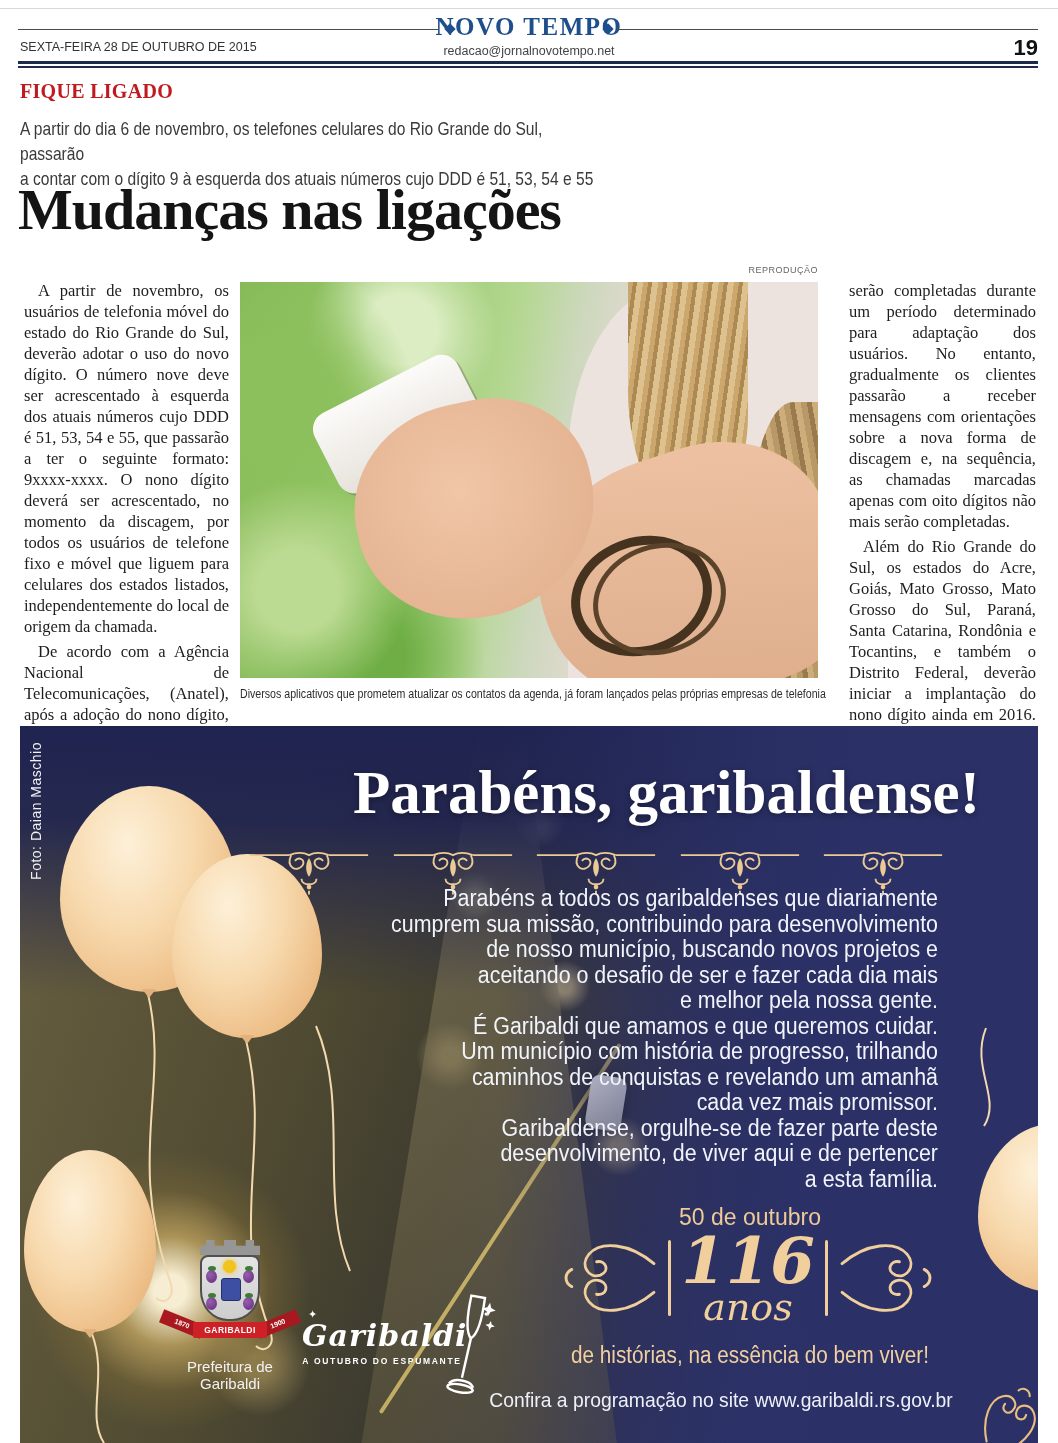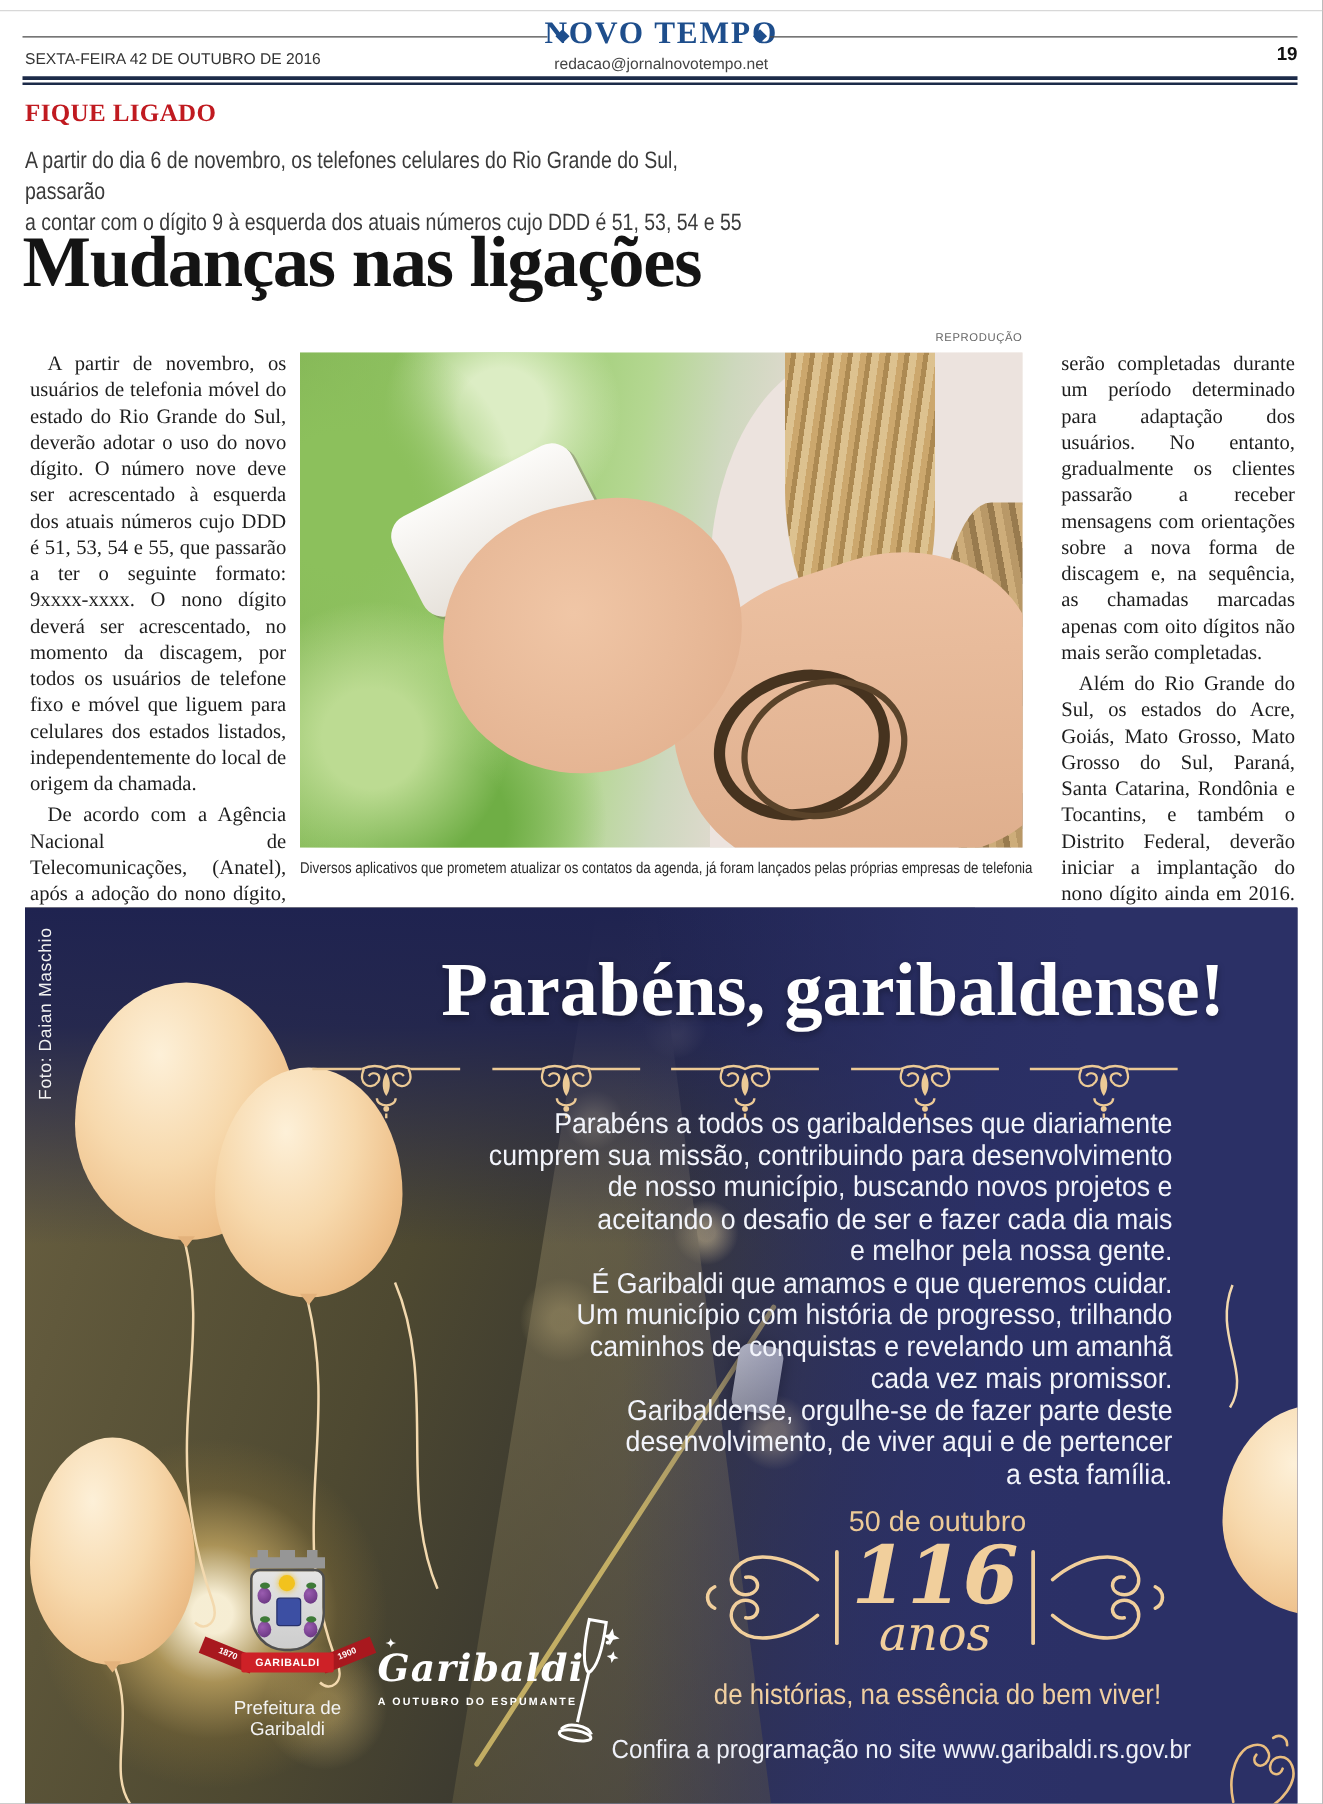--- a/index.html
+++ b/index.html
@@ -12,21 +12,21 @@
   .m-line.left{left:18px;width:420px;}
   .m-line.right{left:616px;width:422px;}
   .m-diamond{position:absolute;top:25px;width:8px;height:8px;background:#1e4e8c;transform:rotate(45deg);}
   .m-diamond.left{left:446px;}
   .m-diamond.right{left:604px;}
   .m-title{position:absolute;left:0;right:0;top:13px;text-align:center;
            font-family:"Liberation Serif",serif;font-weight:bold;font-size:25px;
            color:#1e4e8c;letter-spacing:1.5px;}
   .m-date{position:absolute;left:20px;top:40px;font-size:12.5px;color:#333;}
   .m-email{position:absolute;left:0;right:0;top:44px;text-align:center;font-size:12.5px;color:#444;}
-  .m-page{position:absolute;right:20px;top:35px;font-size:15px;font-weight:bold;color:#111;}
+  .m-page{position:absolute;right:20px;top:35px;font-size:22px;font-weight:bold;color:#111;}
   .m-rule1{position:absolute;left:18px;width:1020px;top:61px;height:3px;background:#1c2b49;}
   .m-rule2{position:absolute;left:18px;width:1020px;top:66px;height:2px;background:#1c2b49;}
 
   
   .kicker{position:absolute;left:20px;top:80px;font-family:"Liberation Serif",serif;
           font-weight:bold;font-size:20px;color:#c01a20;letter-spacing:.3px;}
   .lead{position:absolute;left:20px;top:116px;width:720px;font-size:19px;line-height:25px;
         color:#3a3a3a;transform:scaleX(.82);transform-origin:left top;}
   .headline{position:absolute;left:18px;top:176px;font-family:"Liberation Serif",serif;
             font-weight:bold;font-size:58px;color:#141414;letter-spacing:-1px;}
@@ -181,21 +181,21 @@
 
 <div class="page">
   <div class="page-top-line"></div>
 
   <div>
     <div class="m-line left"></div>
     <div class="m-diamond left"></div>
     <div class="m-title">NOVO TEMPO</div>
     <div class="m-diamond right"></div>
     <div class="m-line right"></div>
-    <div class="m-date">SEXTA-FEIRA 42 DE OUTUBRO DE 2016</div>
+    <div class="m-date">SEXTA-FEIRA 28 DE OUTUBRO DE 2015</div>
     <div class="m-email">redacao@jornalnovotempo.net</div>
     <div class="m-page">19</div>
     <div class="m-rule1"></div>
     <div class="m-rule2"></div>
   </div>
 
   <div class="kicker">FIQUE LIGADO</div>
   <div class="lead">
       <div>A partir do dia 6 de novembro, os telefones celulares do Rio Grande do Sul, passarão</div>
       <div>a contar com o dígito 9 à esquerda dos atuais números cujo DDD é 51, 53, 54 e 55</div>

